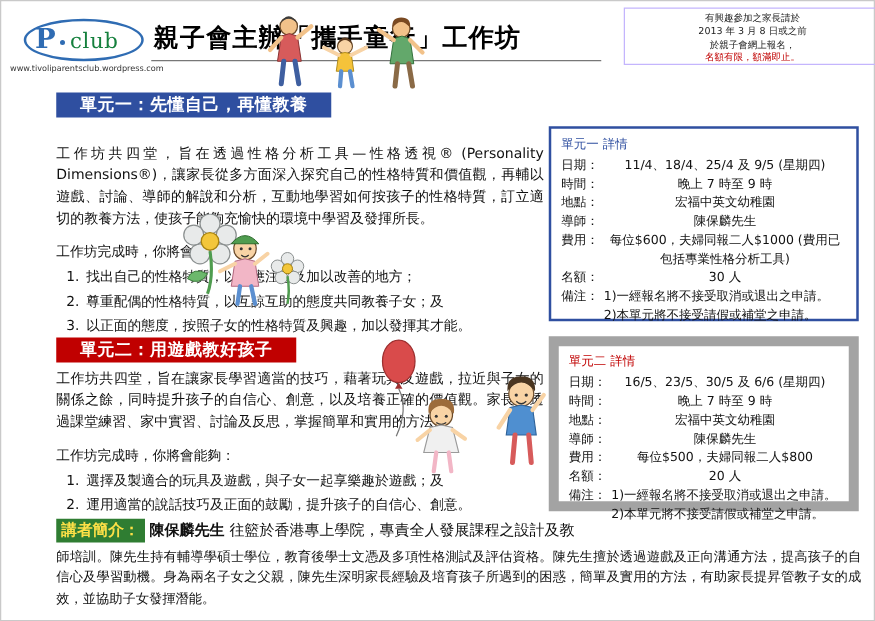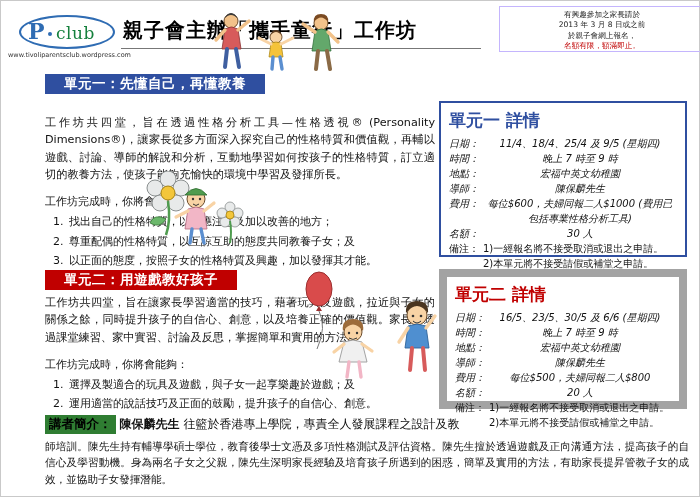--- a/index.html
+++ b/index.html
@@ -173,44 +173,44 @@
     height: 156px;
     border: 2px solid #2f4fa0;
   }
   .detail.d2 {
     left: 438px;
     top: 268px;
     height: 140px;
     border: 8px solid #a3a3a3;
   }
   .detail-title {
-    font-weight: bold;
-    font-size: 17px;
+    font-weight: normal;
+    font-size: 10px;
     margin-bottom: 2px;
   }
   .detail.d1 .detail-title { color: #2f4fa0; }
   .detail.d2 .detail-title { color: #c00000; }
-  .drow { display: flex; font-style: italic; }
+  .drow { display: flex; }
   .dkey { width: 34px; flex: 0 0 34px; }
   .dval { flex: 1; text-align: center; }
   .dnote { display: flex; }
   .dnote .dkey { width: 34px; flex: 0 0 34px; }
   .dnote-lines { flex: 1; }
 
   
   .speaker {
     position: absolute;
     left: 44px;
     top: 412px;
     width: 644px;
   }
   .sp-label {
     display: inline-block;
     background: #2f7d32;
-    color: #000000;
+    color: #fde047;
     font-size: 12.5px;
     font-weight: bold;
     padding: 1px 4px;
   }
   .sp-head {
     font-size: 12px;
     font-weight: bold;
     margin-left: 4px;
   }
   .sp-body {

